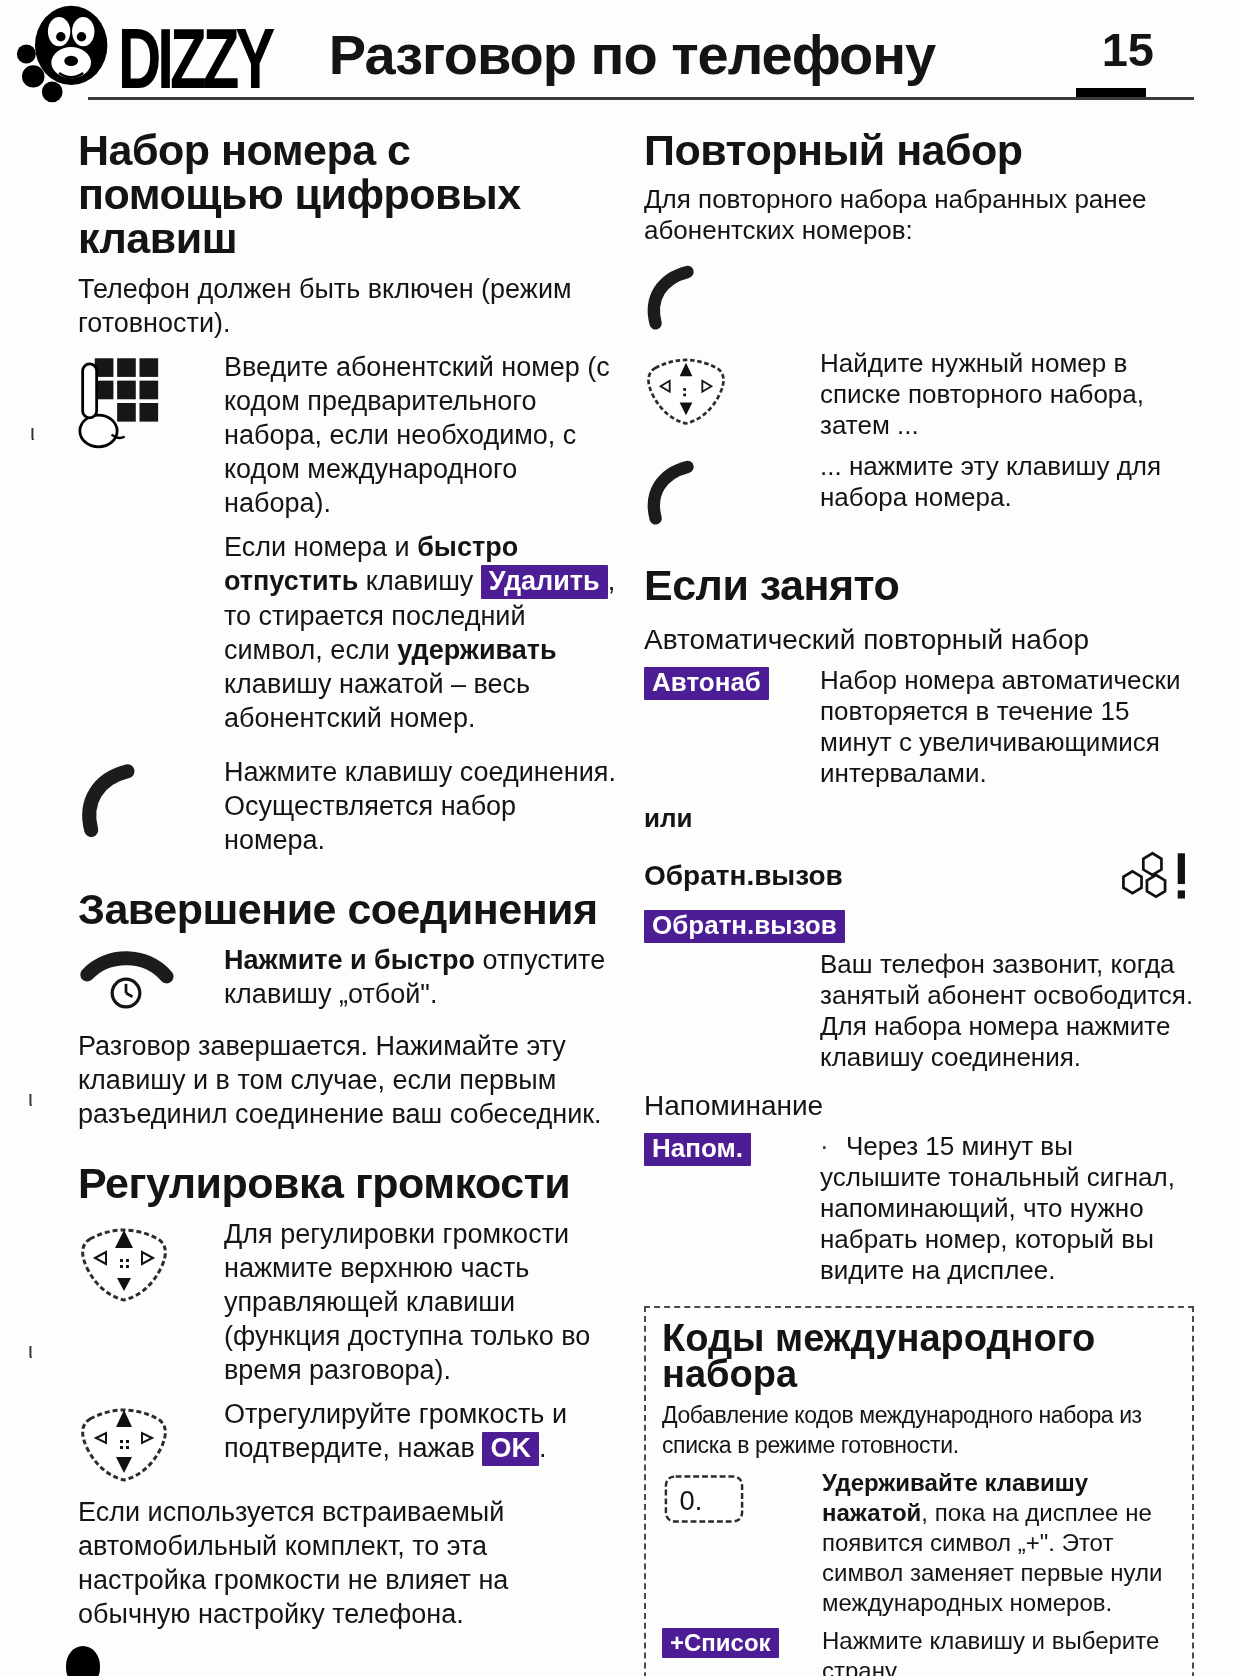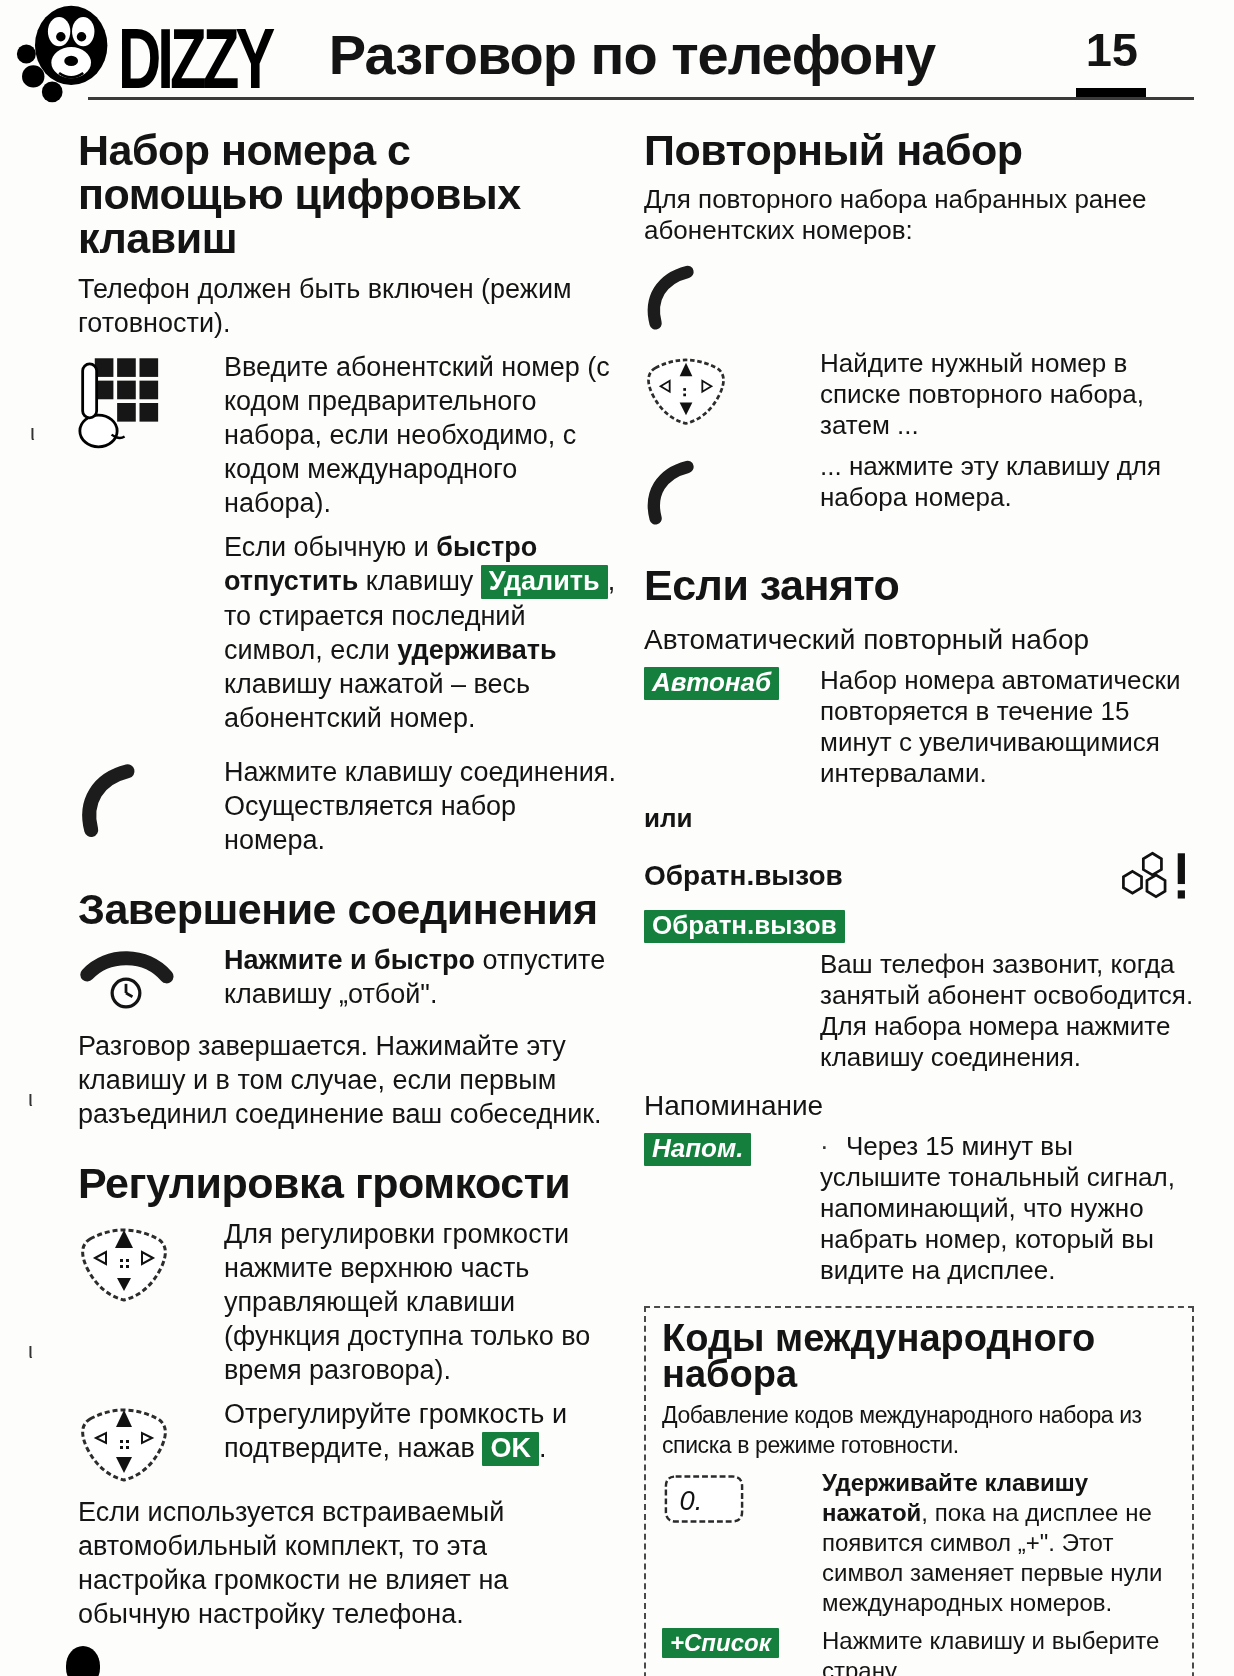--- a/index.html
+++ b/index.html
@@ -5,36 +5,36 @@
   html,body{margin:0;padding:0;background:#e8e8e8;}
   .page{position:relative;width:1234px;height:1676px;background:#fdfdfc;overflow:hidden;
         font-family:"Liberation Sans",sans-serif;color:#141414;margin:0 auto;}
   
   .header{position:relative;height:104px;padding-left:48px;}
   .logo{position:absolute;left:14px;top:4px;display:flex;align-items:flex-end;}
   .logo-text{font-weight:700;font-size:60px;letter-spacing:-4px;transform:scaleY(1.42);
              transform-origin:70% 88%;color:#000;}
   .hdr-title{position:absolute;left:250px;right:220px;top:22px;text-align:center;
              font-size:56px;font-weight:700;letter-spacing:-1px;}
-  .hdr-page{position:absolute;right:96px;top:22px;font-size:47px;font-weight:700;}
+  .hdr-page{position:absolute;right:80px;top:22px;font-size:47px;font-weight:700;}
   .hdr-rule{position:absolute;left:88px;right:40px;top:97px;height:3px;background:#3b3b3b;}
   .hdr-pagebar{position:absolute;right:88px;top:88px;width:70px;height:10px;background:#000;}
   
   .columns{display:flex;padding:24px 40px 0 78px;gap:26px;box-sizing:border-box;}
   .col-left{width:540px;flex:none;font-size:27px;line-height:34px;}
   .col-right{flex:1;font-size:26px;line-height:31px;}
   h1{font-size:43px;line-height:44px;font-weight:700;margin:0 0 12px;letter-spacing:-0.5px;}
   .h1-sp{margin-top:30px;}
   h2{font-size:28px;line-height:34px;font-weight:400;margin:16px 0 8px;}
   p{margin:0 0 10px;}
   .step{display:flex;margin:4px 0 10px;}
   .icell{flex:none;width:146px;padding-top:2px;}
-  .col-right .icell{width:176px;font-style:italic;}
+  .col-right .icell{width:176px;}
   .step .stext{flex:1;}
-  .badge{display:inline-block;background:#15803d;color:#fff;font-weight:700;
+  .badge{display:inline-block;background:#4c1d95;color:#fff;font-weight:700;
          padding:1px 8px 2px;line-height:1.15;border-radius:1px;}
   .mini-dot{display:inline-block;width:26px;color:#333;}
   .or-line{font-weight:700;margin:14px 0 12px;}
   .cb-title{display:flex;justify-content:space-between;align-items:center;
             font-weight:700;font-size:28px;margin:6px 0 6px;}
   .cb-badge-line{margin:0 0 6px;}
   .indented{margin-left:176px;}
   
   .infobox{border:2.5px dashed #4a4a4a;margin-top:20px;padding:10px 14px 12px 16px;
            font-size:24px;line-height:30px;}
@@ -98,21 +98,21 @@
             <rect x="66" y="28" width="20" height="20" fill="#161616"></rect>
             <rect x="42" y="52" width="20" height="20" fill="#161616"></rect>
             <rect x="66" y="52" width="20" height="20" fill="#161616"></rect>
             <ellipse cx="22" cy="82" rx="20" ry="17" fill="#fff" stroke="#000" stroke-width="3"></ellipse>
             <rect x="5" y="10" width="15" height="58" rx="7.5" fill="#fff" stroke="#000" stroke-width="3"></rect>
             <path d="M36,86 q8,6 14,2" stroke="#000" stroke-width="2.5" fill="none"></path>
           </svg>
         </div>
         <div class="stext">
           <p>Введите абонентский номер (с кодом предварительного набора, если необходимо, с кодом международного набора).</p>
-          <p><span>Если обычную и </span><b>быстро отпустить</b><span> клавишу </span><span class="badge">Удалить</span><span>, то стирается последний символ, если </span><b>удерживать</b><span> клавишу нажатой – весь абонентский номер.</span></p>
+          <p><span>Если номера и </span><b>быстро отпустить</b><span> клавишу </span><span class="badge">Удалить</span><span>, то стирается последний символ, если </span><b>удерживать</b><span> клавишу нажатой – весь абонентский номер.</span></p>
         </div>
       </div>
 
       <div class="step">
         <div class="icell">
           <svg width="66" height="88" viewBox="0 0 80 94">
             <path d="M16,82 C7,48 24,20 60,11" stroke="#1c1c1c" stroke-width="17" fill="none" stroke-linecap="round"></path>
           </svg>
         </div>
         <div class="stext">Нажмите клавишу соединения. Осуществляется набор номера.</div>

